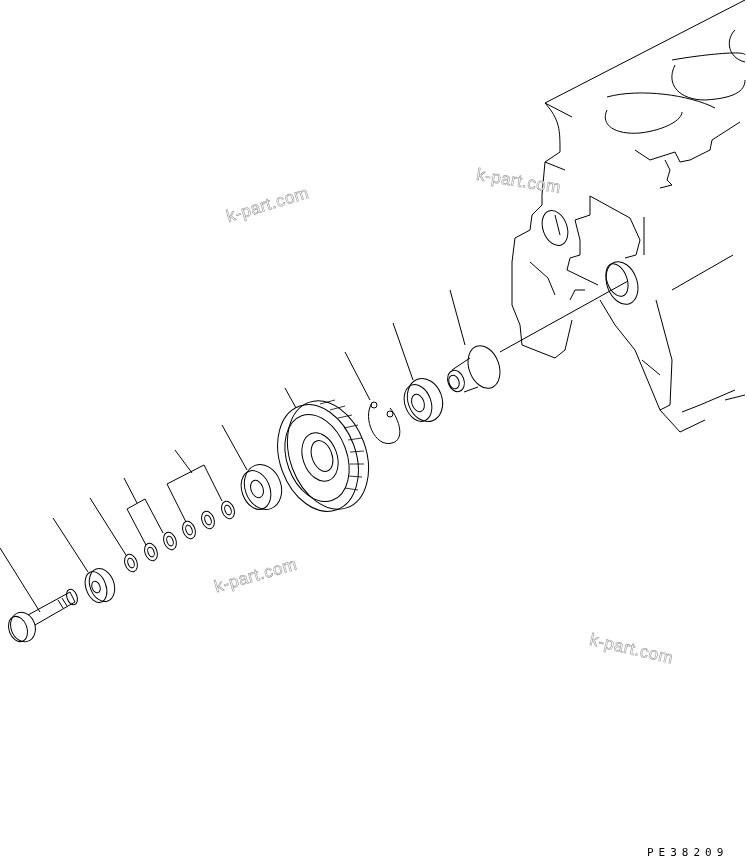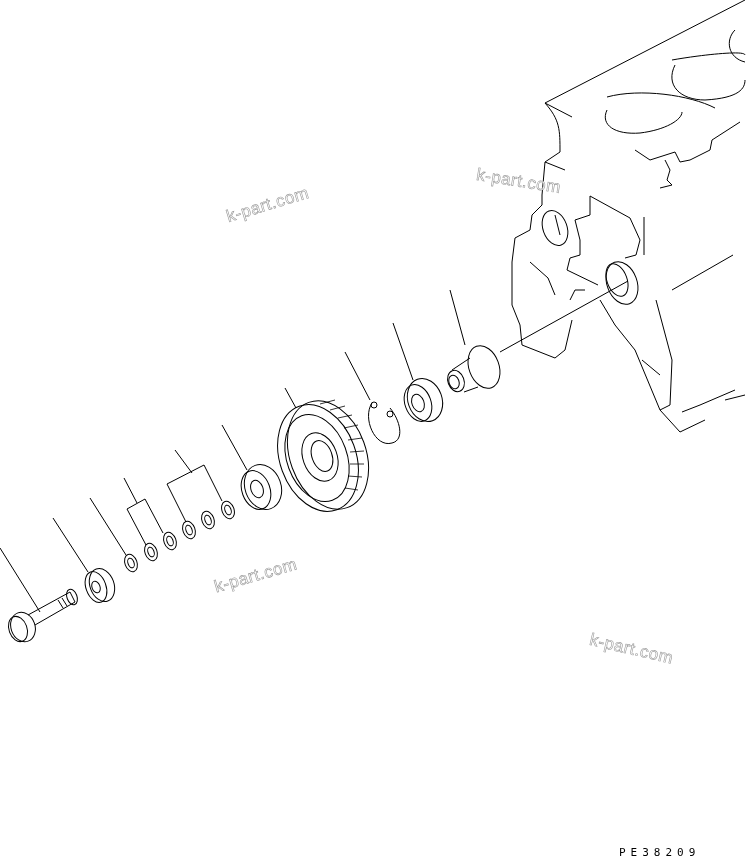--- a/index.html
+++ b/index.html
@@ -1,20 +1,20 @@
 <!DOCTYPE html>
 <html><head>
 <meta charset="utf-8">
 <style>
   html,body{margin:0;padding:0;background:#ffffff;}
   body{width:747px;height:859px;position:relative;overflow:hidden;font-family:"DejaVu Sans",sans-serif;}
   #canvas{position:absolute;left:0;top:0;width:747px;height:859px;}
   .wm{position:absolute;font-family:"Liberation Sans",sans-serif;font-size:17px;color:#ffffff;
       -webkit-text-stroke:0.6px #9a9a9a;letter-spacing:0.5px;white-space:nowrap;transform-origin:left top;}
-  .code{position:absolute;left:619px;top:846px;font-family:"DejaVu Sans Mono",monospace;font-size:11px;letter-spacing:5px;color:#000;}
+  .code{position:absolute;left:647px;top:846px;font-family:"DejaVu Sans Mono",monospace;font-size:11px;letter-spacing:5px;color:#000;}
 </style>
 </head>
 <body>
 
 <svg id="canvas" viewBox="0 0 747 859" xmlns="http://www.w3.org/2000/svg" fill="none" stroke="#000" stroke-width="1">
 
   <g>
     <path d="M545 103 L745 0"></path>
     <path d="M545 103 L572 117"></path>
     <path d="M545 103 C560 120 560 130 560 152 L545 162 L542 195 L542 205 L532 215 L530 230 L515 238 L512 262 L512 305 L520 325 L522 345 L555 358 L565 350 L572 320"></path>

